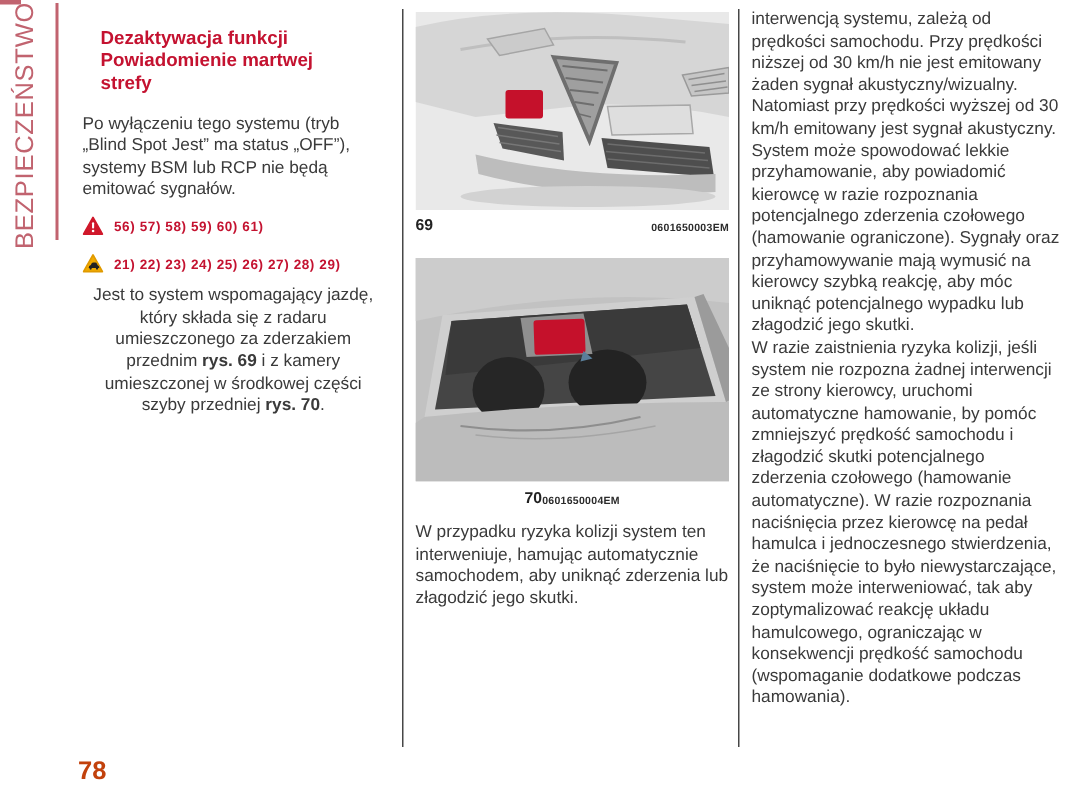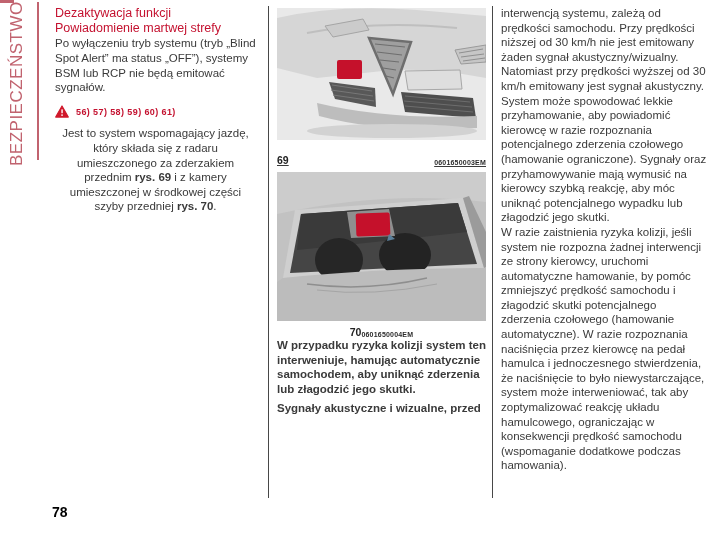--- a/index.html
+++ b/index.html
@@ -15,74 +15,85 @@
     font-size:17px;letter-spacing:.5px;color:#c1636f;white-space:nowrap;
   }
   .chapter-underline{position:absolute;left:37px;top:2px;width:2px;height:158px;background:#c1636f;}
   
   .col{position:absolute;top:6px;font-size:11.5px;line-height:14.6px;text-align:left;}
   .col1{left:55px;width:201px;}
   .col3{left:501px;width:207px;}
   .divider{position:absolute;top:6px;width:1px;height:492px;background:#474747;}
   .div1{left:268px;} .div2{left:492px;}
   h3.red{
-    margin:0;color:#c41230;font-size:12.5px;line-height:15.2px;font-weight:normal;
+    margin:12px;color:#c41230;font-size:12.5px;line-height:15.2px;font-weight:bold;
   }
   h3.caps{text-transform:none;}
   .col p{margin:0 0 0 0;}
   .mt11{margin-top:11px !important;}
   .b{font-weight:bold;}
   
   .refrow{display:flex;gap:7px;margin-top:10px;}
   .refrow .nums{color:#c41230;font-weight:bold;font-size:9px;letter-spacing:.4px;white-space:nowrap;}
   .refrow svg{display:block;}
   
   .figwrap{position:absolute;left:277px;width:209px;}
   .fig69{top:8px;height:132px;}
   .fig70{top:172px;height:149px;}
   .figwrap svg{display:block;width:100%;height:100%;}
   .figcap{
     position:absolute;left:277px;width:209px;height:13px;
     display:flex;justify-content:space-between;align-items:flex-end;
   }
-  .cap69{top:153px;text-decoration:underline;} .cap70{top:325px;justify-content:center;}
+  .cap69{top:143px;} .cap70{top:325px;justify-content:center;}
   .fignum{font-size:10.5px;font-weight:600;color:#222;}
   .figcode{font-size:7px;font-weight:bold;color:#2b2b2b;letter-spacing:.2px;}
-  .col2text{position:absolute;left:277px;top:338px;width:211px;font-size:11.5px;line-height:14.6px;font-weight:bold;}
+  .col2text{position:absolute;left:277px;top:348px;width:211px;font-size:11.5px;line-height:14.6px;}
   .col2text p{margin:5px 0 0 0;}
   .col2text p:first-child{margin-top:0;}
-  .pagenum{position:absolute;left:52px;top:504px;font-size:14px;font-weight:bold;color:#000000;}
+  .pagenum{position:absolute;left:52px;top:504px;font-size:17px;font-weight:bold;color:#c2410c;}
 </style>
 </head>
 <body>
 
 <div class="page">
 
   <div class="tab-topline"></div>
   <div class="chapter-label">BEZPIECZEŃSTWO</div>
   <div class="chapter-underline"></div>
 
   <div class="divider div1"></div>
   <div class="divider div2"></div>
 
   <div class="col col1">
     <h3 class="red">Dezaktywacja funkcji Powiadomienie martwej strefy</h3>
-    <p>Po wyłączeniu tryb systemu (tryb „Blind Spot Alert” ma status „OFF”), systemy BSM lub RCP nie będą emitować sygnałów.</p>
+    <p>Po wyłączeniu tego systemu (tryb „Blind Spot Jest” ma status „OFF”), systemy BSM lub RCP nie będą emitować sygnałów.</p>
 
     <div class="refrow">
       <span>
         <svg width="14" height="13" viewBox="0 0 24 22">
           <path d="M12 1.5 L22.8 20.5 L1.2 20.5 Z" fill="#d0182b" stroke="#d0182b" stroke-width="2" stroke-linejoin="round"></path>
           <rect x="10.9" y="7" width="2.4" height="7.2" rx="1.1" fill="#ffffff"></rect>
           <circle cx="12.1" cy="17" r="1.5" fill="#ffffff"></circle>
         </svg>
       </span>
       <span class="nums">56) 57) 58) 59) 60) 61)</span>
     </div>
 
+    <div class="refrow">
+      <span>
+        <svg width="14" height="13" viewBox="0 0 24 22">
+          <path d="M12 1.5 L22.8 20.5 L1.2 20.5 Z" fill="#f2ab00" stroke="#e09a00" stroke-width="2" stroke-linejoin="round"></path>
+          <path d="M7 16.5 q0 -3 2.5 -3.5 l1 -2 q0.5 -1 2 -1 l2 0 q1.5 0 2 1.5 l0.8 1.8 q2 0.7 1.9 3.2 Z" fill="#222222"></path>
+          <circle cx="9.3" cy="17" r="1.3" fill="#222222"></circle>
+          <circle cx="16.6" cy="17" r="1.3" fill="#222222"></circle>
+        </svg>
+      </span>
+      <span class="nums">21) 22) 23) 24) 25) 26) 27) 28) 29)</span>
+    </div>
 
     <p style="margin-top:7px;text-align:center;"><span>Jest to system wspomagający jazdę, który składa się z radaru umieszczonego za zderzakiem przednim </span><span class="b">rys. 69</span><span> i z kamery umieszczonej w środkowej części szyby przedniej </span><span class="b">rys. 70</span><span>.</span></p>
   </div>
 
   <div class="figwrap fig69">
     <svg viewBox="0 0 209 132" preserveAspectRatio="none">
       <rect x="0" y="0" width="209" height="132" fill="#e9e9e9"></rect>
       <path d="M0 10 Q60 -4 140 2 L209 8 L209 70 Q160 60 115 62 L40 70 L0 60 Z" fill="#d6d6d6"></path>
       <path d="M30 25 Q100 12 180 20" fill="none" stroke="#bfbfbf" stroke-width="2"></path>
       <path d="M48 18 L86 11 L92 22 L56 29 Z" fill="#cbcbcb" stroke="#a5a5a5" stroke-width="1"></path>
@@ -123,21 +134,20 @@
       <path d="M40 118 Q95 125 160 112" stroke="#a5a5a5" stroke-width="1" fill="none"></path>
     </svg>
   </div>
   <div class="figcap cap70">
     <span class="fignum">70</span>
     <span class="figcode">0601650004EM</span>
   </div>
 
   <div class="col2text">
     <p>W przypadku ryzyka kolizji system ten interweniuje, hamując automatycznie samochodem, aby uniknąć zderzenia lub złagodzić jego skutki.</p>
-    <p>Sygnały akustyczne i wizualne, przed</p>
   </div>
 
   <div class="col col3">
     <p style="margin-top:0;">interwencją systemu, zależą od prędkości samochodu. Przy prędkości niższej od 30 km/h nie jest emitowany żaden sygnał akustyczny/wizualny. Natomiast przy prędkości wyższej od 30 km/h emitowany jest sygnał akustyczny.</p>
     <p>System może spowodować lekkie przyhamowanie, aby powiadomić kierowcę w razie rozpoznania potencjalnego zderzenia czołowego (hamowanie ograniczone). Sygnały oraz przyhamowywanie mają wymusić na kierowcy szybką reakcję, aby móc uniknąć potencjalnego wypadku lub złagodzić jego skutki.</p>
     <p>W razie zaistnienia ryzyka kolizji, jeśli system nie rozpozna żadnej interwencji ze strony kierowcy, uruchomi automatyczne hamowanie, by pomóc zmniejszyć prędkość samochodu i złagodzić skutki potencjalnego zderzenia czołowego (hamowanie automatyczne). W razie rozpoznania naciśnięcia przez kierowcę na pedał hamulca i jednoczesnego stwierdzenia, że naciśnięcie to było niewystarczające, system może interweniować, tak aby zoptymalizować reakcję układu hamulcowego, ograniczając w konsekwencji prędkość samochodu (wspomaganie dodatkowe podczas hamowania).</p>
   </div>
 
   <div class="pagenum">78</div>
 </div>

